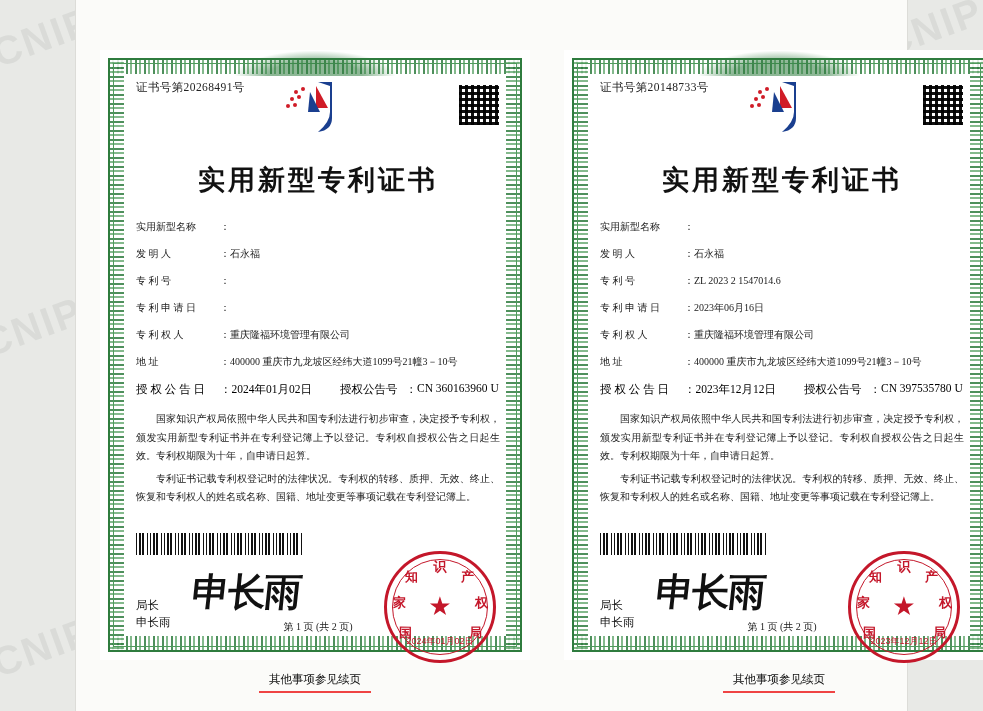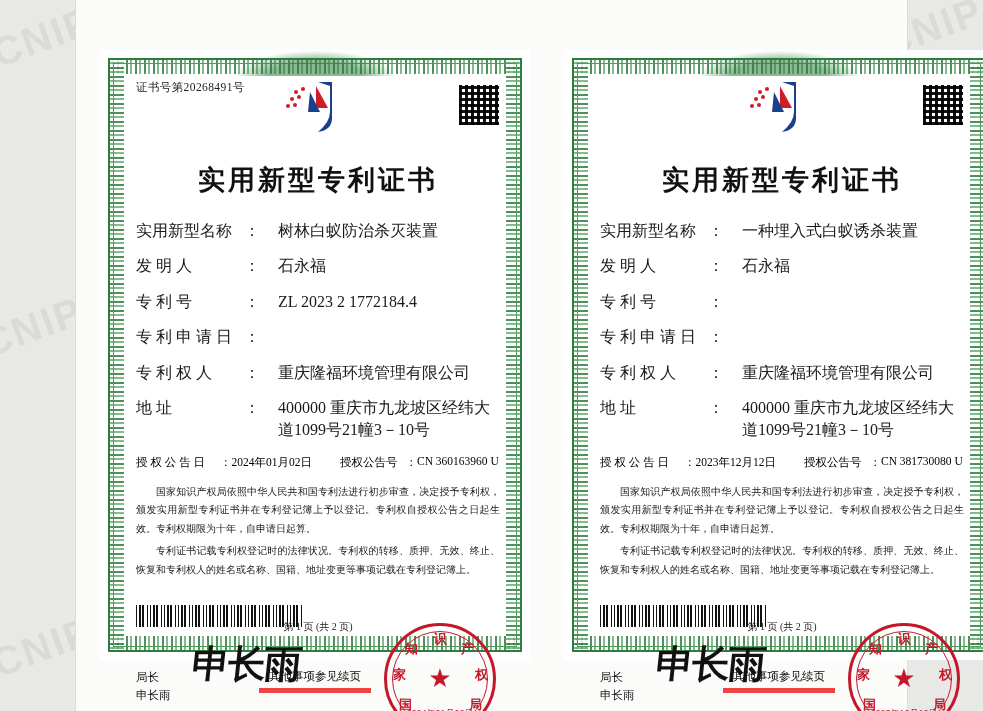--- a/index.html
+++ b/index.html
@@ -102,25 +102,24 @@
     font-size:27px;
     font-weight:bold;
     letter-spacing:3px;
     color:#111;
     margin-top:12px;
     font-family:"DejaVu Serif", serif;
   }
   .fields{margin-top:22px;}
   .field{
     display:flex;
-    font-size:16px;
+    font-size:10px;
     color:#1a1a1a;
     margin-bottom:13px;
     line-height:1.4;
-    gap:24px;
   }
   .field .lbl{
     width:84px;flex:none;
     letter-spacing:0px;
     white-space:nowrap;
   }
   .field .colon{width:10px;flex:none;}
   .field .val{flex:1;}
   .grant-row{display:flex;font-size:11.5px;margin-bottom:13px;}
   .grant-row .seg{display:flex;}
@@ -182,21 +181,21 @@
   .page-no{
     position:absolute;left:0;right:0;bottom:6px;
     text-align:center;font-size:10px;color:#222;
   }
   .footnote{
     position:absolute;bottom:18px;width:430px;text-align:center;
     font-size:11.5px;color:#111;
   }
   .footnote .inner{
     display:inline-block;padding:3px 10px 4px;
-    border-bottom:5px solid #ef4444;
+    border-bottom:2px solid #ef4444;
   }
 </style>
 </head>
 <body>
 
 <div class="wm-layer">
   <div class="wm" style="left:-10px;top:10px">CNIPA</div>
   <div class="wm" style="left:240px;top:-10px">CNIPA</div>
   <div class="wm" style="left:420px;top:10px">CNIPA</div>
   <div class="wm" style="left:880px;top:0px">CNIPA</div>
@@ -241,31 +240,29 @@
             </g>
           </svg>
         </div>
 
         <div class="title">实用新型专利证书</div>
 
         <div class="fields">
           <div class="field">
             <span class="lbl">实用新型名称</span>
             <span class="colon">：</span>
-            <span class="val">树林白蚁防治杀灭装置</span>
           </div>
           <div class="field">
             <span class="lbl">发  明  人</span>
             <span class="colon">：</span>
             <span class="val">石永福</span>
           </div>
           <div class="field">
             <span class="lbl">专  利  号</span>
             <span class="colon">：</span>
-            <span class="val">ZL 2023 2 1772184.4</span>
           </div>
           <div class="field">
             <span class="lbl">专 利 申 请 日</span>
             <span class="colon">：</span>
           </div>
           <div class="field">
             <span class="lbl">专 利 权 人</span>
             <span class="colon">：</span>
             <span class="val">重庆隆福环境管理有限公司</span>
           </div>
@@ -321,20 +318,23 @@
       <div class="frame-deco-top"></div>
       <div class="frame-deco-bottom"></div>
       <div class="frame-deco-left"></div>
       <div class="frame-deco-right"></div>
       <div class="frame-outer"></div>
       <div class="frame-inner"></div>
       <div class="crest"></div>
 
       <div class="cert-body">
         <div class="topzone">
+          <div class="cert-no">
+            <span>证书号第</span><span>20148733</span><span>号</span>
+          </div>
           <div class="qr"></div>
           <svg class="logo" viewBox="0 0 96 56">
             <path d="M48 4 L62 4 L62 40 Q62 52 48 54 Q60 44 60 34 L60 8 Z" fill="#1a3f8f"></path>
             <path d="M46 8 L58 30 L46 30 Z" fill="#d01c27"></path>
             <path d="M40 14 L50 34 L38 34 Z" fill="#1a3f8f"></path>
             <g fill="#d01c27">
               <circle cx="26" cy="14" r="2"></circle>
                   <circle cx="33" cy="11" r="2"></circle>
               <circle cx="22" cy="21" r="2"></circle>
                   <circle cx="29" cy="19" r="2"></circle>
@@ -343,55 +343,56 @@
             </g>
           </svg>
         </div>
 
         <div class="title">实用新型专利证书</div>
 
         <div class="fields">
           <div class="field">
             <span class="lbl">实用新型名称</span>
             <span class="colon">：</span>
-            <span class="val">一种埋入式白蚁诱杀装置</span>
           </div>
           <div class="field">
             <span class="lbl">发  明  人</span>
             <span class="colon">：</span>
             <span class="val">石永福</span>
           </div>
           <div class="field">
             <span class="lbl">专  利  号</span>
             <span class="colon">：</span>
+            <span class="val">ZL 2023 2 1547014.6</span>
           </div>
           <div class="field">
             <span class="lbl">专 利 申 请 日</span>
             <span class="colon">：</span>
+            <span class="val">2023年06月16日</span>
           </div>
           <div class="field">
             <span class="lbl">专 利 权 人</span>
             <span class="colon">：</span>
             <span class="val">重庆隆福环境管理有限公司</span>
           </div>
           <div class="field">
             <span class="lbl">地         址</span>
             <span class="colon">：</span>
             <span class="val">400000 重庆市九龙坡区经纬大道1099号21幢3－10号</span>
           </div>
           <div class="grant-row">
             <div class="seg">
               <span class="lbl">授 权 公 告 日</span>
               <span class="colon">：</span>
               <span>2023年12月12日</span>
             </div>
             <div class="seg seg2">
               <span class="lbl">授权公告号</span>
               <span class="colon">：</span>
-              <span>CN 381730080 U</span>
+              <span>CN 397535780 U</span>
             </div>
           </div>
         </div>
 
         <div class="para">国家知识产权局依照中华人民共和国专利法进行初步审查，决定授予专利权，颁发实用新型专利证书并在专利登记簿上予以登记。专利权自授权公告之日起生效。专利权期限为十年，自申请日起算。</div>
         <div class="para">专利证书记载专利权登记时的法律状况。专利权的转移、质押、无效、终止、恢复和专利权人的姓名或名称、国籍、地址变更等事项记载在专利登记簿上。</div>
 
         <div class="barcode"></div>
 
         <div class="sign-area">

